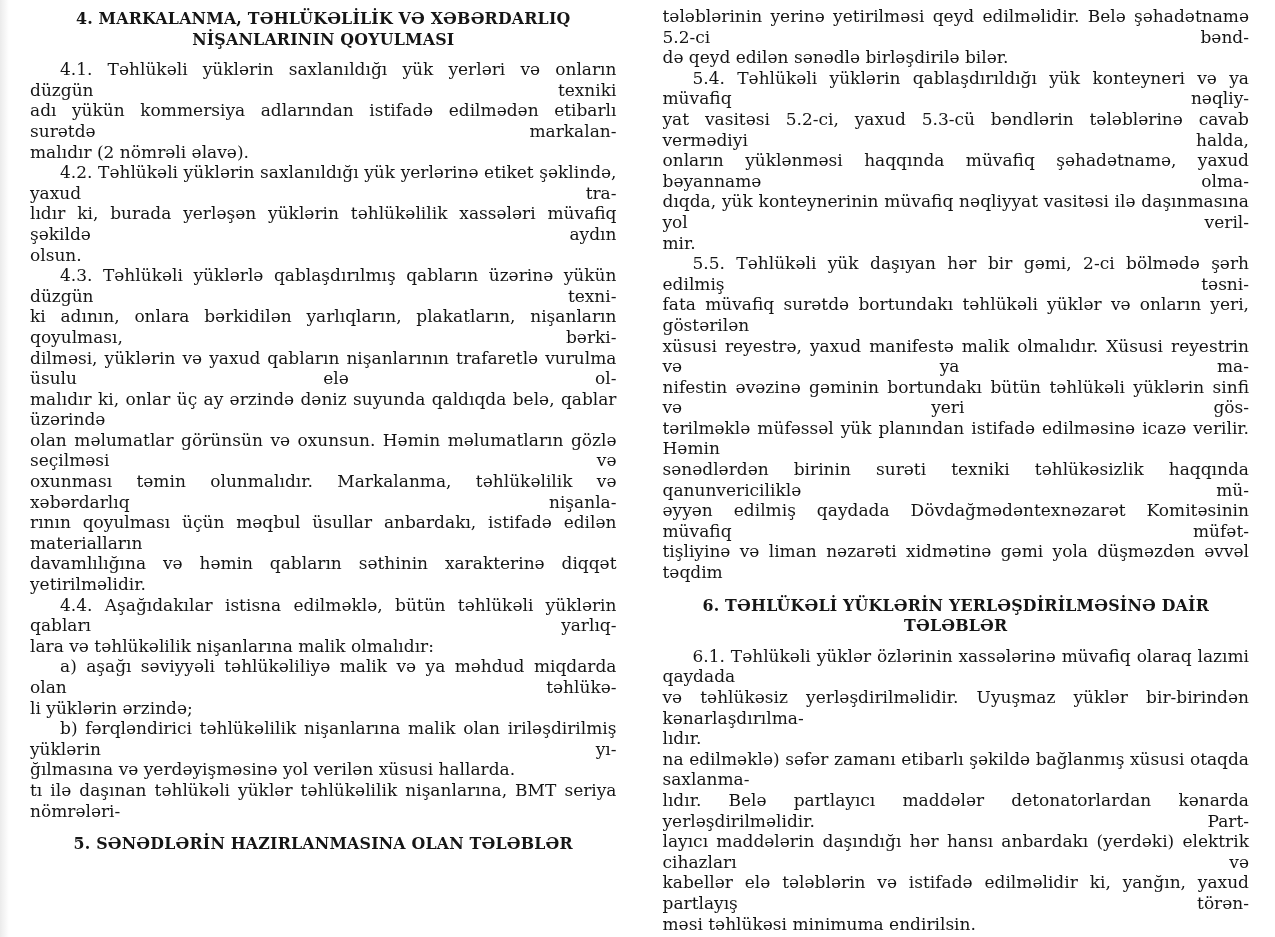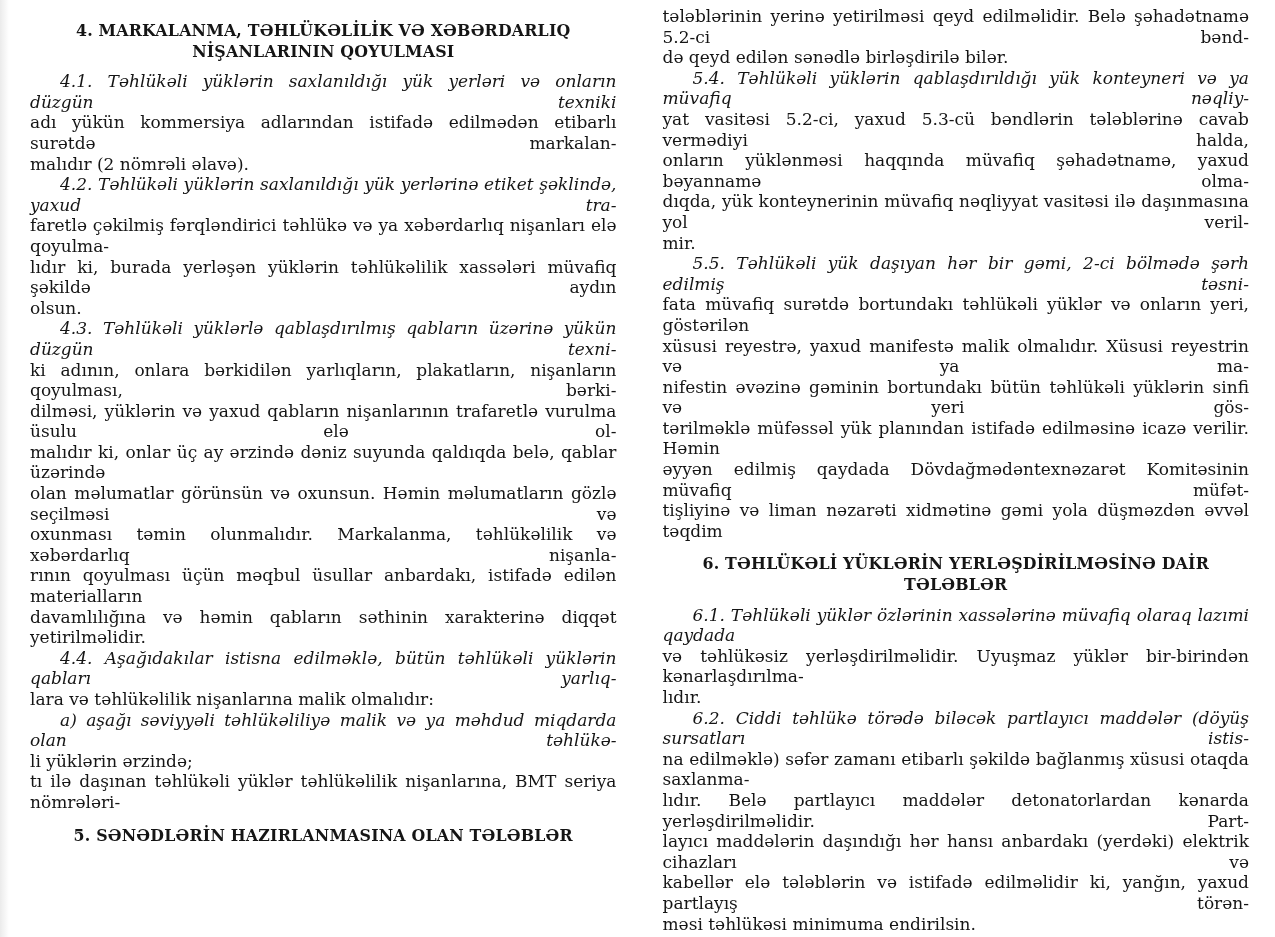--- a/index.html
+++ b/index.html
@@ -12,30 +12,30 @@
   }
   .page { display: flex; gap: 46px; padding: 6px 26px 0 30px; }
   .col { flex: 1; min-width: 0; }
   .line {
     font-size: 17px;
     line-height: 20.6px;
     text-align: justify;
     text-align-last: justify;
   }
   .line.last { text-align-last: left; }
-  .line.indent { text-indent: 30px; font-style: italic; }
+  .line.indent { text-indent: 30px; }
   .heading { margin: 13px 0 9px; }
   .heading .line {
     font-weight: 700;
     font-size: 15.8px;
     letter-spacing: 0.2px;
     text-align: center;
     text-align-last: center;
   }
-  .col > .heading:first-child { margin-top: 15px; }
+  .col > .heading:first-child { margin-top: 3px; }
   .edge-shadow {
     position: absolute; left: 0; top: 0; bottom: 0; width: 9px;
     background: linear-gradient(to right, rgba(0,0,0,0.08), rgba(0,0,0,0));
     pointer-events: none;
   }
 </style>
 </head>
 <body>
 
 <div class="edge-shadow"></div>
@@ -46,41 +46,44 @@
         <div class="line">4. MARKALANMA, TƏHLÜKƏLİLİK VƏ XƏBƏRDARLIQ</div>
         <div class="line last">NİŞANLARININ QOYULMASI</div>
       </div>
       <div class="para">
         <div class="line indent">4.1. Təhlükəli yüklərin saxlanıldığı yük yerləri və onların düzgün texniki</div>
         <div class="line">adı yükün kommersiya adlarından istifadə edilmədən etibarlı surətdə markalan-</div>
         <div class="line last">malıdır (2 nömrəli əlavə).</div>
       </div>
       <div class="para">
         <div class="line indent">4.2. Təhlükəli yüklərin saxlanıldığı yük yerlərinə etiket şəklində, yaxud tra-</div>
-        <div class="line">faretlə çəkilmiş fərqləndirici təhlükə və ya xəbərdarlıq nişanları elə qoyulma-</div>
         <div class="line">lıdır ki, burada yerləşən yüklərin təhlükəlilik xassələri müvafiq şəkildə aydın</div>
         <div class="line last">olsun.</div>
       </div>
       <div class="para">
         <div class="line indent">4.3. Təhlükəli yüklərlə qablaşdırılmış qabların üzərinə yükün düzgün texni-</div>
         <div class="line">ki adının, onlara bərkidilən yarlıqların, plakatların, nişanların qoyulması, bərki-</div>
         <div class="line">dilməsi, yüklərin və yaxud qabların nişanlarının trafaretlə vurulma üsulu elə ol-</div>
         <div class="line">malıdır ki, onlar üç ay ərzində dəniz suyunda qaldıqda belə, qablar üzərində</div>
         <div class="line">olan məlumatlar görünsün və oxunsun. Həmin məlumatların gözlə seçilməsi və</div>
         <div class="line">oxunması təmin olunmalıdır. Markalanma, təhlükəlilik və xəbərdarlıq nişanla-</div>
         <div class="line">rının qoyulması üçün məqbul üsullar anbardakı, istifadə edilən materialların</div>
         <div class="line last">davamlılığına və həmin qabların səthinin xarakterinə diqqət yetirilməlidir.</div>
       </div>
       <div class="para">
         <div class="line indent">4.4. Aşağıdakılar istisna edilməklə, bütün təhlükəli yüklərin qabları yarlıq-</div>
         <div class="line last">lara və təhlükəlilik nişanlarına malik olmalıdır:</div>
       </div>
       <div class="para">
         <div class="line indent">a) aşağı səviyyəli təhlükəliliyə malik və ya məhdud miqdarda olan təhlükə-</div>
         <div class="line last">li yüklərin ərzində;</div>
+      </div>
+      <div class="para">
+        <div class="line indent">b) fərqləndirici təhlükəlilik nişanlarına malik olan iriləşdirilmiş yüklərin yı-</div>
+        <div class="line last">ğılmasına və yerdəyişməsinə yol verilən xüsusi hallarda.</div>
       </div>
       <div class="para">
         <div class="line">tı ilə daşınan təhlükəli yüklər təhlükəlilik nişanlarına, BMT seriya nömrələri-</div>
       </div>
       <div class="heading">
         <div class="line last">5. SƏNƏDLƏRİN HAZIRLANMASINA OLAN TƏLƏBLƏR</div>
       </div>
     </div>
   <div class="col" id="col-right">
       <div class="para">
@@ -93,33 +96,33 @@
         <div class="line">onların yüklənməsi haqqında müvafiq şəhadətnamə, yaxud bəyannamə olma-</div>
         <div class="line">dıqda, yük konteynerinin müvafiq nəqliyyat vasitəsi ilə daşınmasına yol veril-</div>
         <div class="line last">mir.</div>
       </div>
       <div class="para">
         <div class="line indent">5.5. Təhlükəli yük daşıyan hər bir gəmi, 2-ci bölmədə şərh edilmiş təsni-</div>
         <div class="line">fata müvafiq surətdə bortundakı təhlükəli yüklər və onların yeri, göstərilən</div>
         <div class="line">xüsusi reyestrə, yaxud manifestə malik olmalıdır. Xüsusi reyestrin və ya ma-</div>
         <div class="line">nifestin əvəzinə gəminin bortundakı bütün təhlükəli yüklərin sinfi və yeri gös-</div>
         <div class="line">tərilməklə müfəssəl yük planından istifadə edilməsinə icazə verilir. Həmin</div>
+        <div class="line">sənədlərdən birinin surəti texniki təhlükəsizlik haqqında qanunvericiliklə mü-</div>
         <div class="line">əyyən edilmiş qaydada Dövdağmədəntexnəzarət Komitəsinin müvafiq müfət-</div>
         <div class="line">tişliyinə və liman nəzarəti xidmətinə gəmi yola düşməzdən əvvəl təqdim</div>
       </div>
       <div class="heading">
         <div class="line last">6. TƏHLÜKƏLİ YÜKLƏRİN YERLƏŞDİRİLMƏSİNƏ DAİR TƏLƏBLƏR</div>
       </div>
       <div class="para">
         <div class="line indent">6.1. Təhlükəli yüklər özlərinin xassələrinə müvafiq olaraq lazımi qaydada</div>
         <div class="line">və təhlükəsiz yerləşdirilməlidir. Uyuşmaz yüklər bir-birindən kənarlaşdırılma-</div>
         <div class="line last">lıdır.</div>
       </div>
       <div class="para">
-        <div class="line indent">6.2. Ciddi təhlükə törədə biləcək partlayıcı maddələr (döyüş sursatları istis-</div>
         <div class="line">na edilməklə) səfər zamanı etibarlı şəkildə bağlanmış xüsusi otaqda saxlanma-</div>
         <div class="line">lıdır. Belə partlayıcı maddələr detonatorlardan kənarda yerləşdirilməlidir. Part-</div>
         <div class="line">layıcı maddələrin daşındığı hər hansı anbardakı (yerdəki) elektrik cihazları və</div>
         <div class="line">kabellər elə tələblərin və istifadə edilməlidir ki, yanğın, yaxud partlayış törən-</div>
         <div class="line last">məsi təhlükəsi minimuma endirilsin.</div>
       </div>
     </div>
 </div>
 
 </body></html>

